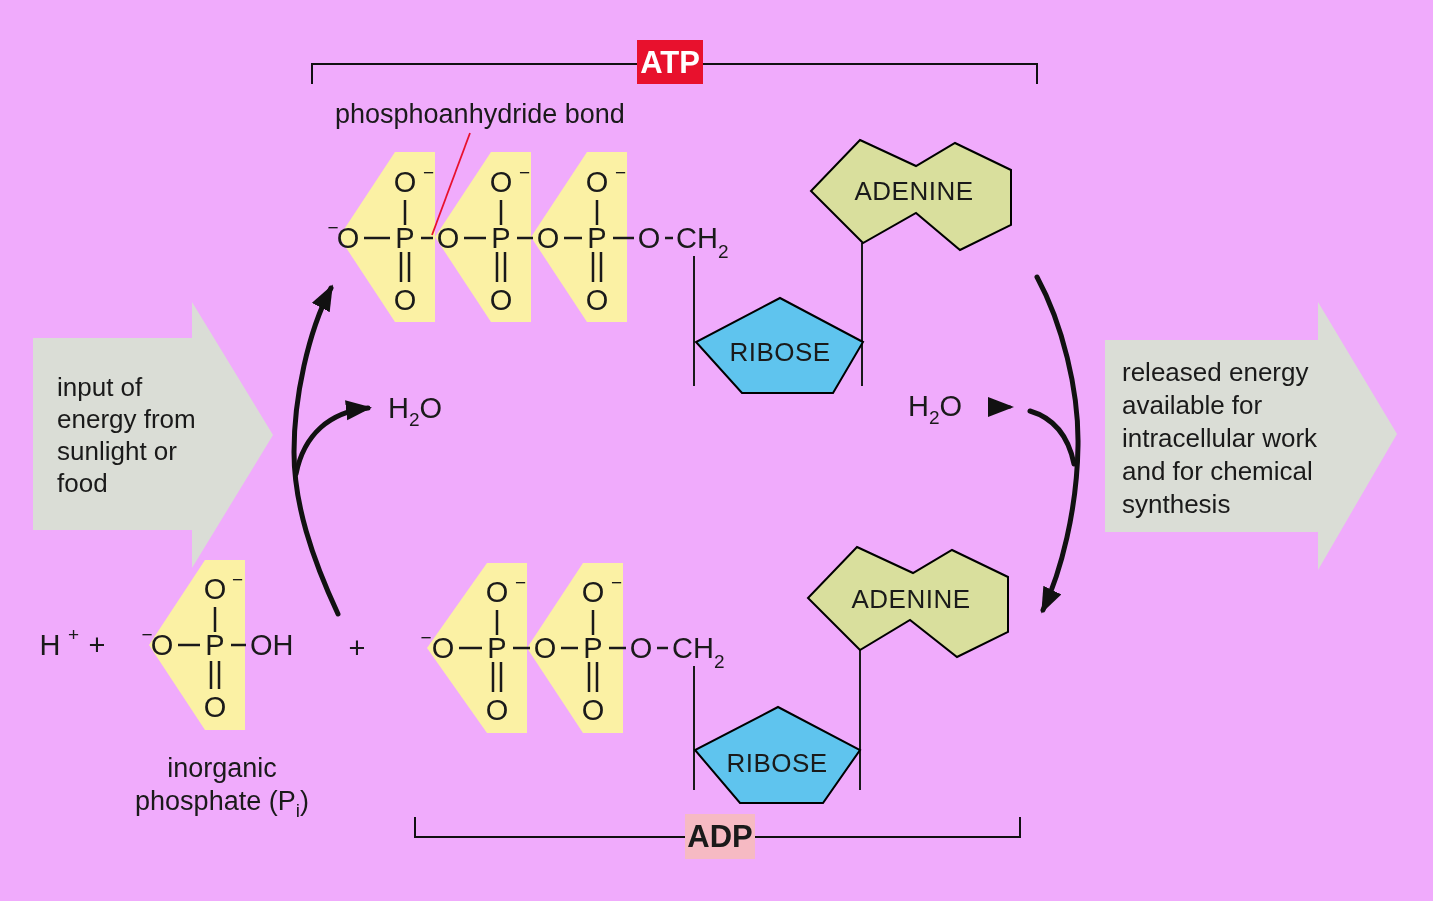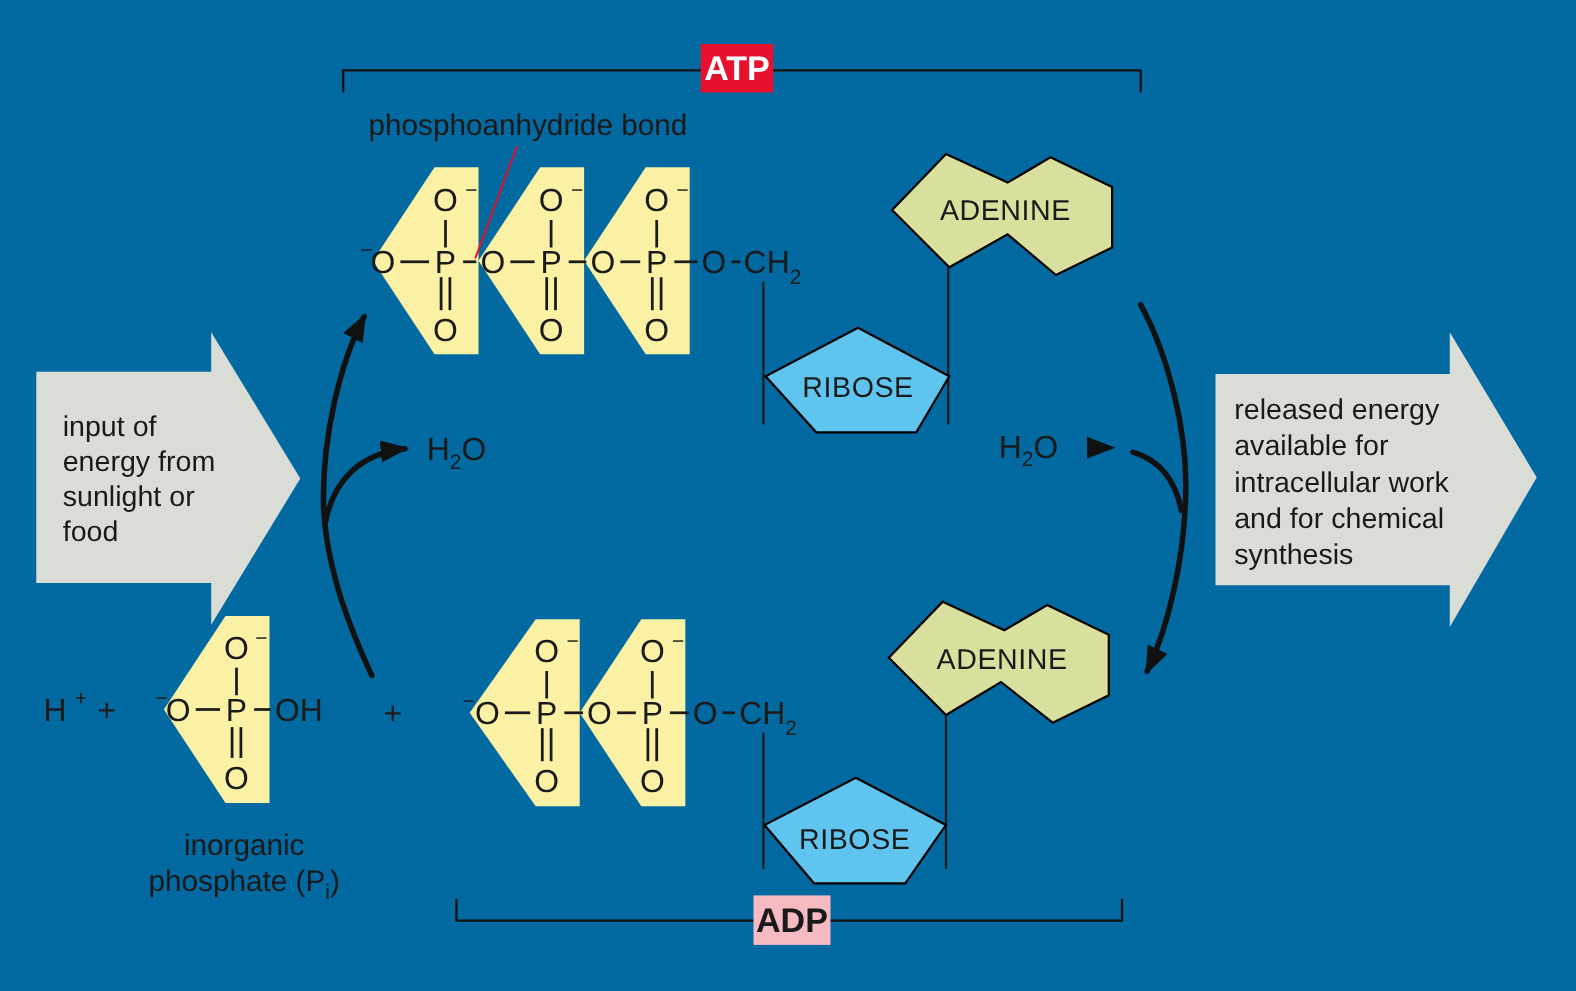--- a/index.html
+++ b/index.html
@@ -1,16 +1,16 @@
 <!DOCTYPE html>
 <html><head>
 <meta charset="utf-8">
 <style>
   html,body{margin:0;padding:0;background:#ffffff;}
-  .stage{width:1433px;height:901px;position:relative;background:#0369a1;overflow:hidden;}
+  .stage{width:1433px;height:901px;position:relative;background:#f0abfc;overflow:hidden;}
   svg{display:block;}
   text{font-family:"Liberation Sans","DejaVu Sans",sans-serif;fill:#1a1a1a;}
   .chem{font-size:29px;}
   .sub{font-size:19px;}
   .sup{font-size:19px;}
   .lbl{font-size:26px;}
   .ann{font-size:27px;}
   .ringlbl{font-size:26px;letter-spacing:0.5px;}
   .tag{font-size:31px;font-weight:bold;}
   .atp-text{fill:#ffffff;}

